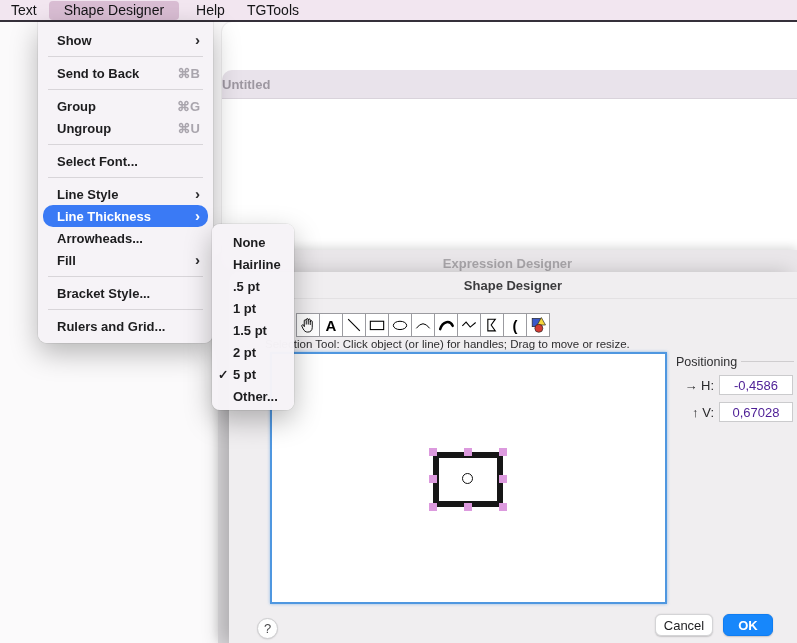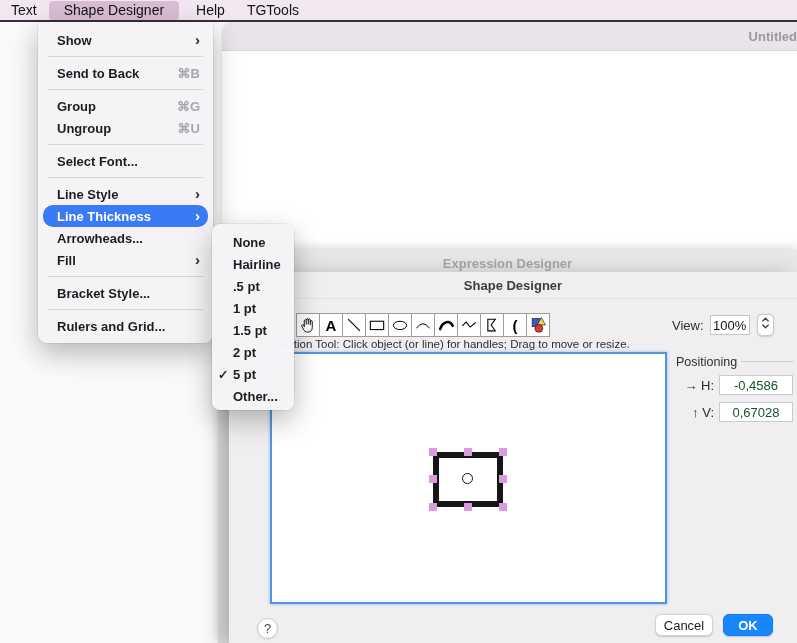--- a/index.html
+++ b/index.html
@@ -24,23 +24,24 @@
   .menubar-line { position: absolute; left:0; top:20px; width:797px; height:2px; background:#35303a; z-index: 40; }
 
   
   .win-untitled {
     position: absolute; left: 222px; top: 22px; width: 575px; height: 621px;
     background: #ffffff; border-top-left-radius: 10px;
     box-shadow: 0 0 0 1px rgba(0,0,0,0.05);
   }
   .titlebar-untitled {
     height: 29px; background: #e9e3eb; border-top-left-radius: 10px;
-    display: flex; align-items: center; justify-content: flex-end;
+    display: flex; align-items: center; justify-content: flex-start;
     font-size: 13px; font-weight: 700; color: #9d97a1;
     border-bottom: 1px solid #d9d3db;
+    margin-top: 48px;
   }
   .win-expr {
     position: absolute; left: 218px; top: 250px; width: 579px; height: 393px;
     background: #dedcdf; border-top-left-radius: 10px;
     box-shadow: 0 -3px 10px rgba(0,0,0,0.14);
   }
   .titlebar-expr {
     height: 26px; background: #e9e6e9; border-top-left-radius: 10px;
     display: flex; align-items: center; justify-content: center;
     font-size: 13px; font-weight: 700; color: #a9a6aa;
@@ -102,21 +103,21 @@
   }
 
   .pos-title { position: absolute; left: 447px; top: 83px; font-size: 12.5px; color: #2e2e30; }
   .pos-line  { position: absolute; left: 512px; top: 89px; width: 53px; height: 1px; background: #cfcdcf; }
   .pos-row { position: absolute; left: 436px; width: 132px; height: 20px; display: flex; align-items: center; }
   .pos-row.row-h { top: 103px; }
   .pos-row.row-v { top: 130px; }
   .pos-label { width: 49px; text-align: right; font-size: 13px; color: #29292b; margin-right: 5px; white-space: nowrap; }
   .pos-input {
     width: 74px; height: 20px; border: 1px solid #cbcbcd; background: #fff;
-    font: 13px "Liberation Sans", sans-serif; text-align: center; color:#14532d;
+    font: 13px "Liberation Sans", sans-serif; text-align: center; color:#4c1d95;
   }
 
   .help-btn {
     position: absolute; left: 28px; top: 346px; width: 21px; height: 21px;
     border-radius: 50%; background: #fefefe; border: 1px solid #cdcdcf;
     display: flex; align-items: center; justify-content: center;
     font-size: 13px; color: #4a4a4c; box-shadow: 0 0.5px 1.5px rgba(0,0,0,0.12);
   }
   .btn {
     position: absolute; top: 342px; height: 22px; border-radius: 6px;
@@ -244,31 +245,20 @@
         <span>
           <svg viewBox="0 0 24 24">
             <rect x="5" y="4" width="10" height="10" fill="#3b59c9" stroke="#222" stroke-width="0.8"></rect>
             <polygon points="16,3 21,12 11,12" fill="#f5d63b" stroke="#222" stroke-width="0.8"></polygon>
             <circle cx="13" cy="16" r="4.8" fill="#d43c34" stroke="#222" stroke-width="0.8"></circle>
           </svg>
         </span>
       </div>
     </div>
 
-    <div class="view-group">
-      <span class="view-label">View:</span>
-      <input class="view-input" value="100%" style="">
-      <div class="stepper">
-        <span>
-          <svg viewBox="0 0 16 22">
-              <path d="M4 8 L8 4 L12 8 M4 14 L8 18 L12 14" fill="none" stroke="#3c3c3e" stroke-width="1.8" stroke-linecap="round" stroke-linejoin="round"></path>
-            </svg>
-        </span>
-      </div>
-    </div>
 
     <div class="instruction">Selection Tool: Click object (or line) for handles; Drag to move or resize.</div>
 
     <div class="canvas">
       <div class="shape-rect"></div>
       <div class="handle" style="left:157px; top:94px;"></div>
       <div class="handle" style="left:192px; top:94px;"></div>
       <div class="handle" style="left:227px; top:94px;"></div>
       <div class="handle" style="left:157px; top:121px;"></div>
       <div class="handle" style="left:227px; top:121px;"></div>

